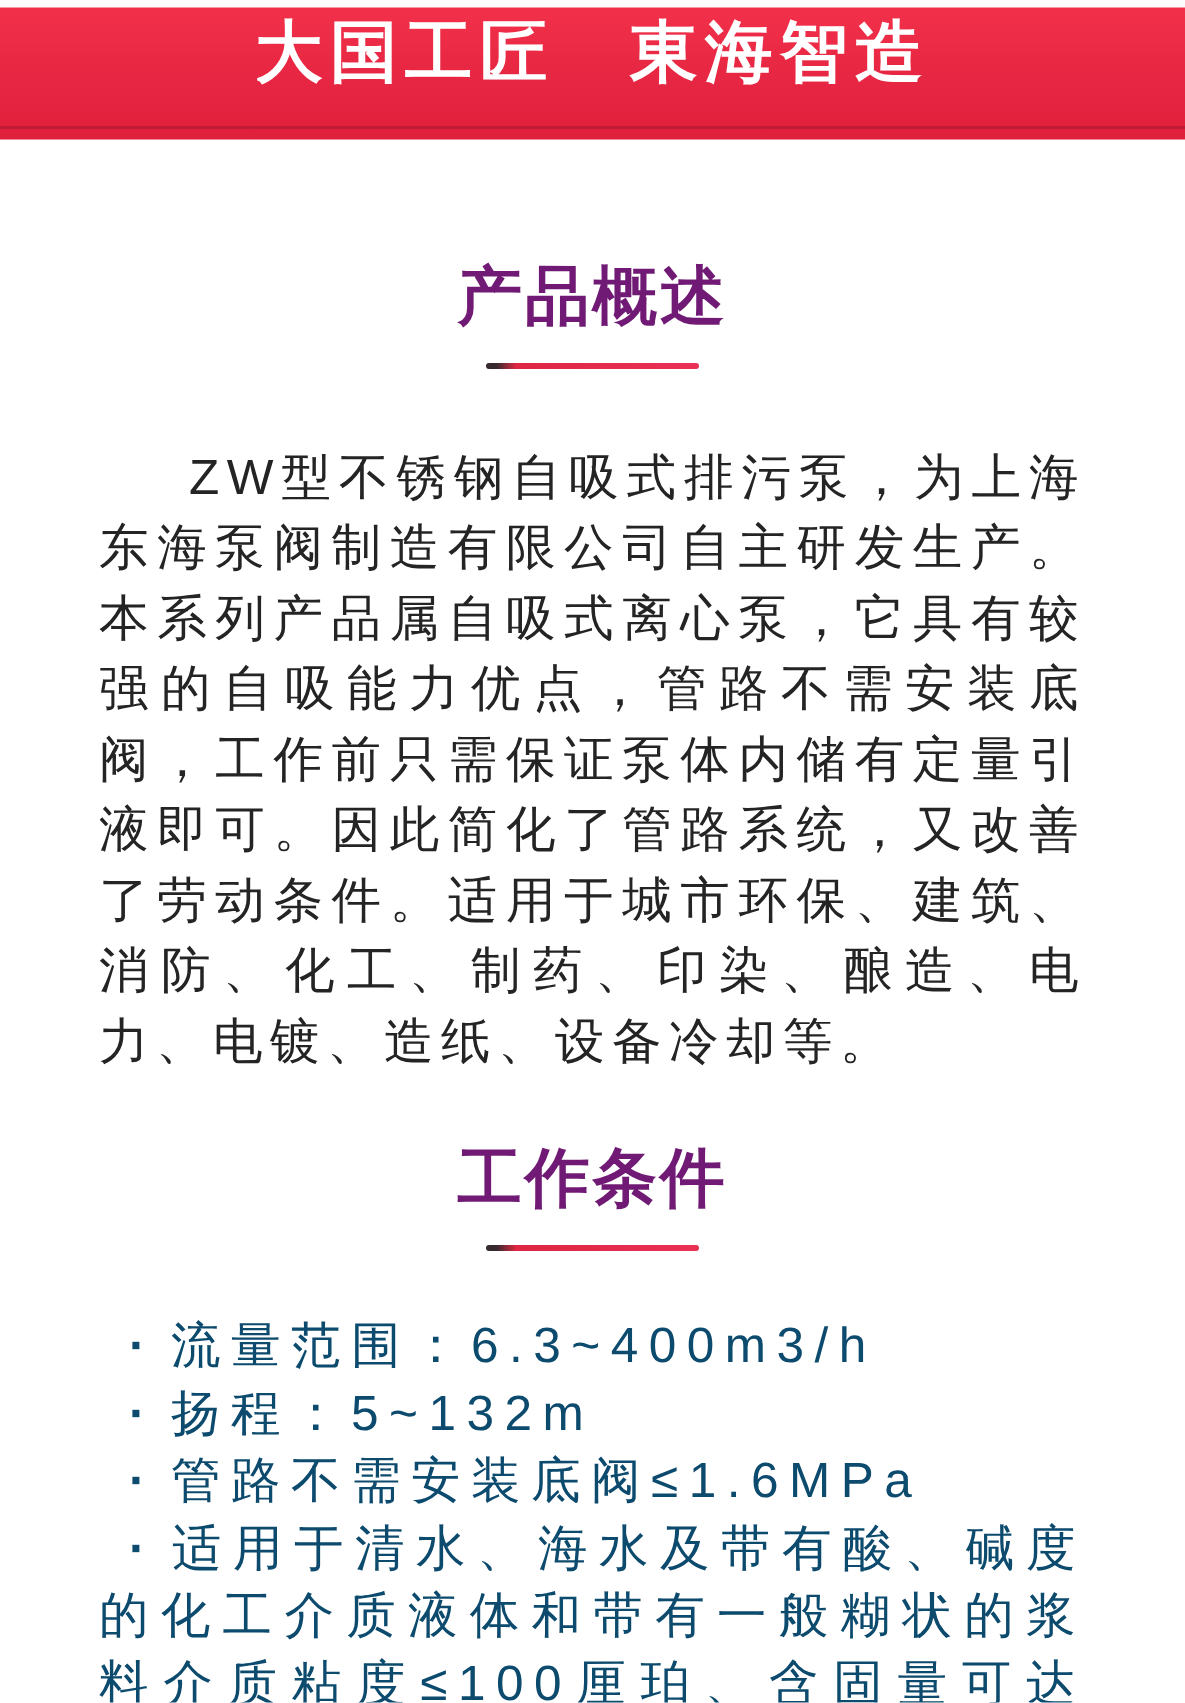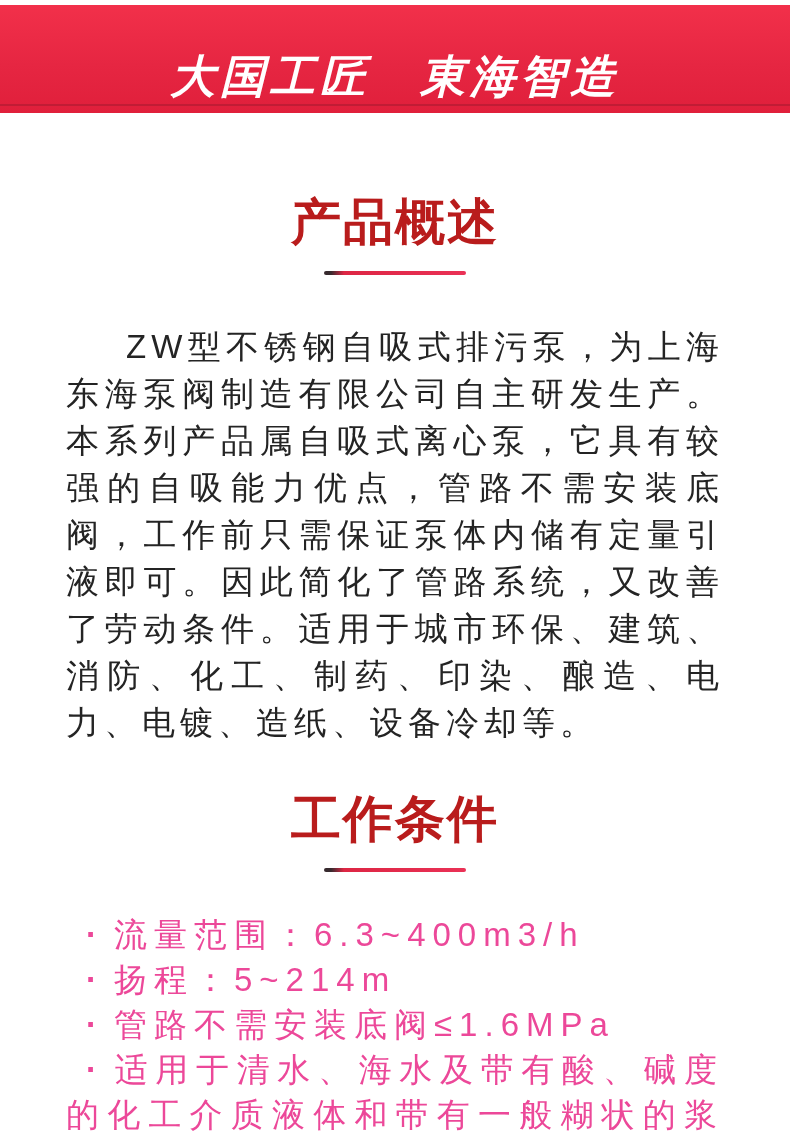--- a/index.html
+++ b/index.html
@@ -8,50 +8,49 @@
     width: 790px;
     height: 1135px;
     overflow: hidden;
     font-family: "Liberation Sans", "DejaVu Sans", sans-serif;
     color: #242424;
   }
 
   
   .banner {
     margin-top: 5px;
-    height: 108px;
+    height: 88px;
     background: linear-gradient(180deg, #f2304a 0%, #e62642 55%, #e01f3b 100%);
     display: flex;
-    align-items: flex-end;
+    align-items: flex-start;
     justify-content: center;
     position: relative;
-    font-style: italic;
   }
   .banner::after {
     content: "";
     position: absolute;
     left: 0; right: 0; bottom: 7px;
     height: 2px;
     background: #c11c35;
   }
   .banner-title {
     color: #ffffff;
     font-size: 45px;
     font-weight: 800;
     letter-spacing: 5px;
     padding-bottom: 6px;
     white-space: nowrap;
   }
 
   
   .section-heading {
     text-align: center;
-    font-size: 50px;
+    font-size: 43px;
     font-weight: 800;
-    color: #b91c1c;
+    color: #701a75;
     letter-spacing: 2px;
   }
   .heading-overview { margin-top: 76px; }
   .heading-conditions { margin-top: 40px; }
   .heading-underline {
     width: 142px;
     height: 4px;
     margin: 15px auto 0 auto;
     border-radius: 2px;
     background: linear-gradient(90deg, #372a2e 0px, #372a2e 7px, #dd2644 20px, #ea3156 100%);
@@ -71,21 +70,21 @@
   
   .conditions-list {
     margin: 40px 66px 0 66px;
   }
   .bullet {
     font-size: 33px;
     line-height: 45px;
     letter-spacing: 7px;
     text-align: justify;
     text-indent: 20px;
-    color: #ec4899;
+    color: #0c4a6e;
   }
   .bullet .marker {
     margin-right: 10px;
     font-weight: 700;
   }
 </style>
 </head>
 <body>
 
 <div>
@@ -102,21 +101,21 @@
 
   <section>
     <h2 class="section-heading heading-conditions">工作条件</h2>
     <div class="heading-underline"></div>
 
     <div class="conditions-list">
       <div class="bullet">
         <span class="marker">·</span><span>流量范围：6.3~400m3/h</span>
       </div>
       <div class="bullet">
-        <span class="marker">·</span><span>扬程：5~214m</span>
+        <span class="marker">·</span><span>扬程：5~132m</span>
       </div>
       <div class="bullet">
         <span class="marker">·</span><span>管路不需安装底阀≤1.6MPa</span>
       </div>
       <div class="bullet">
         <span class="marker">·</span><span>适用于清水、海水及带有酸、碱度的化工介质液体和带有一般糊状的浆料介质粘度≤100厘珀、含固量可达30%以下</span>
       </div>
     </div>
   </section>
 

